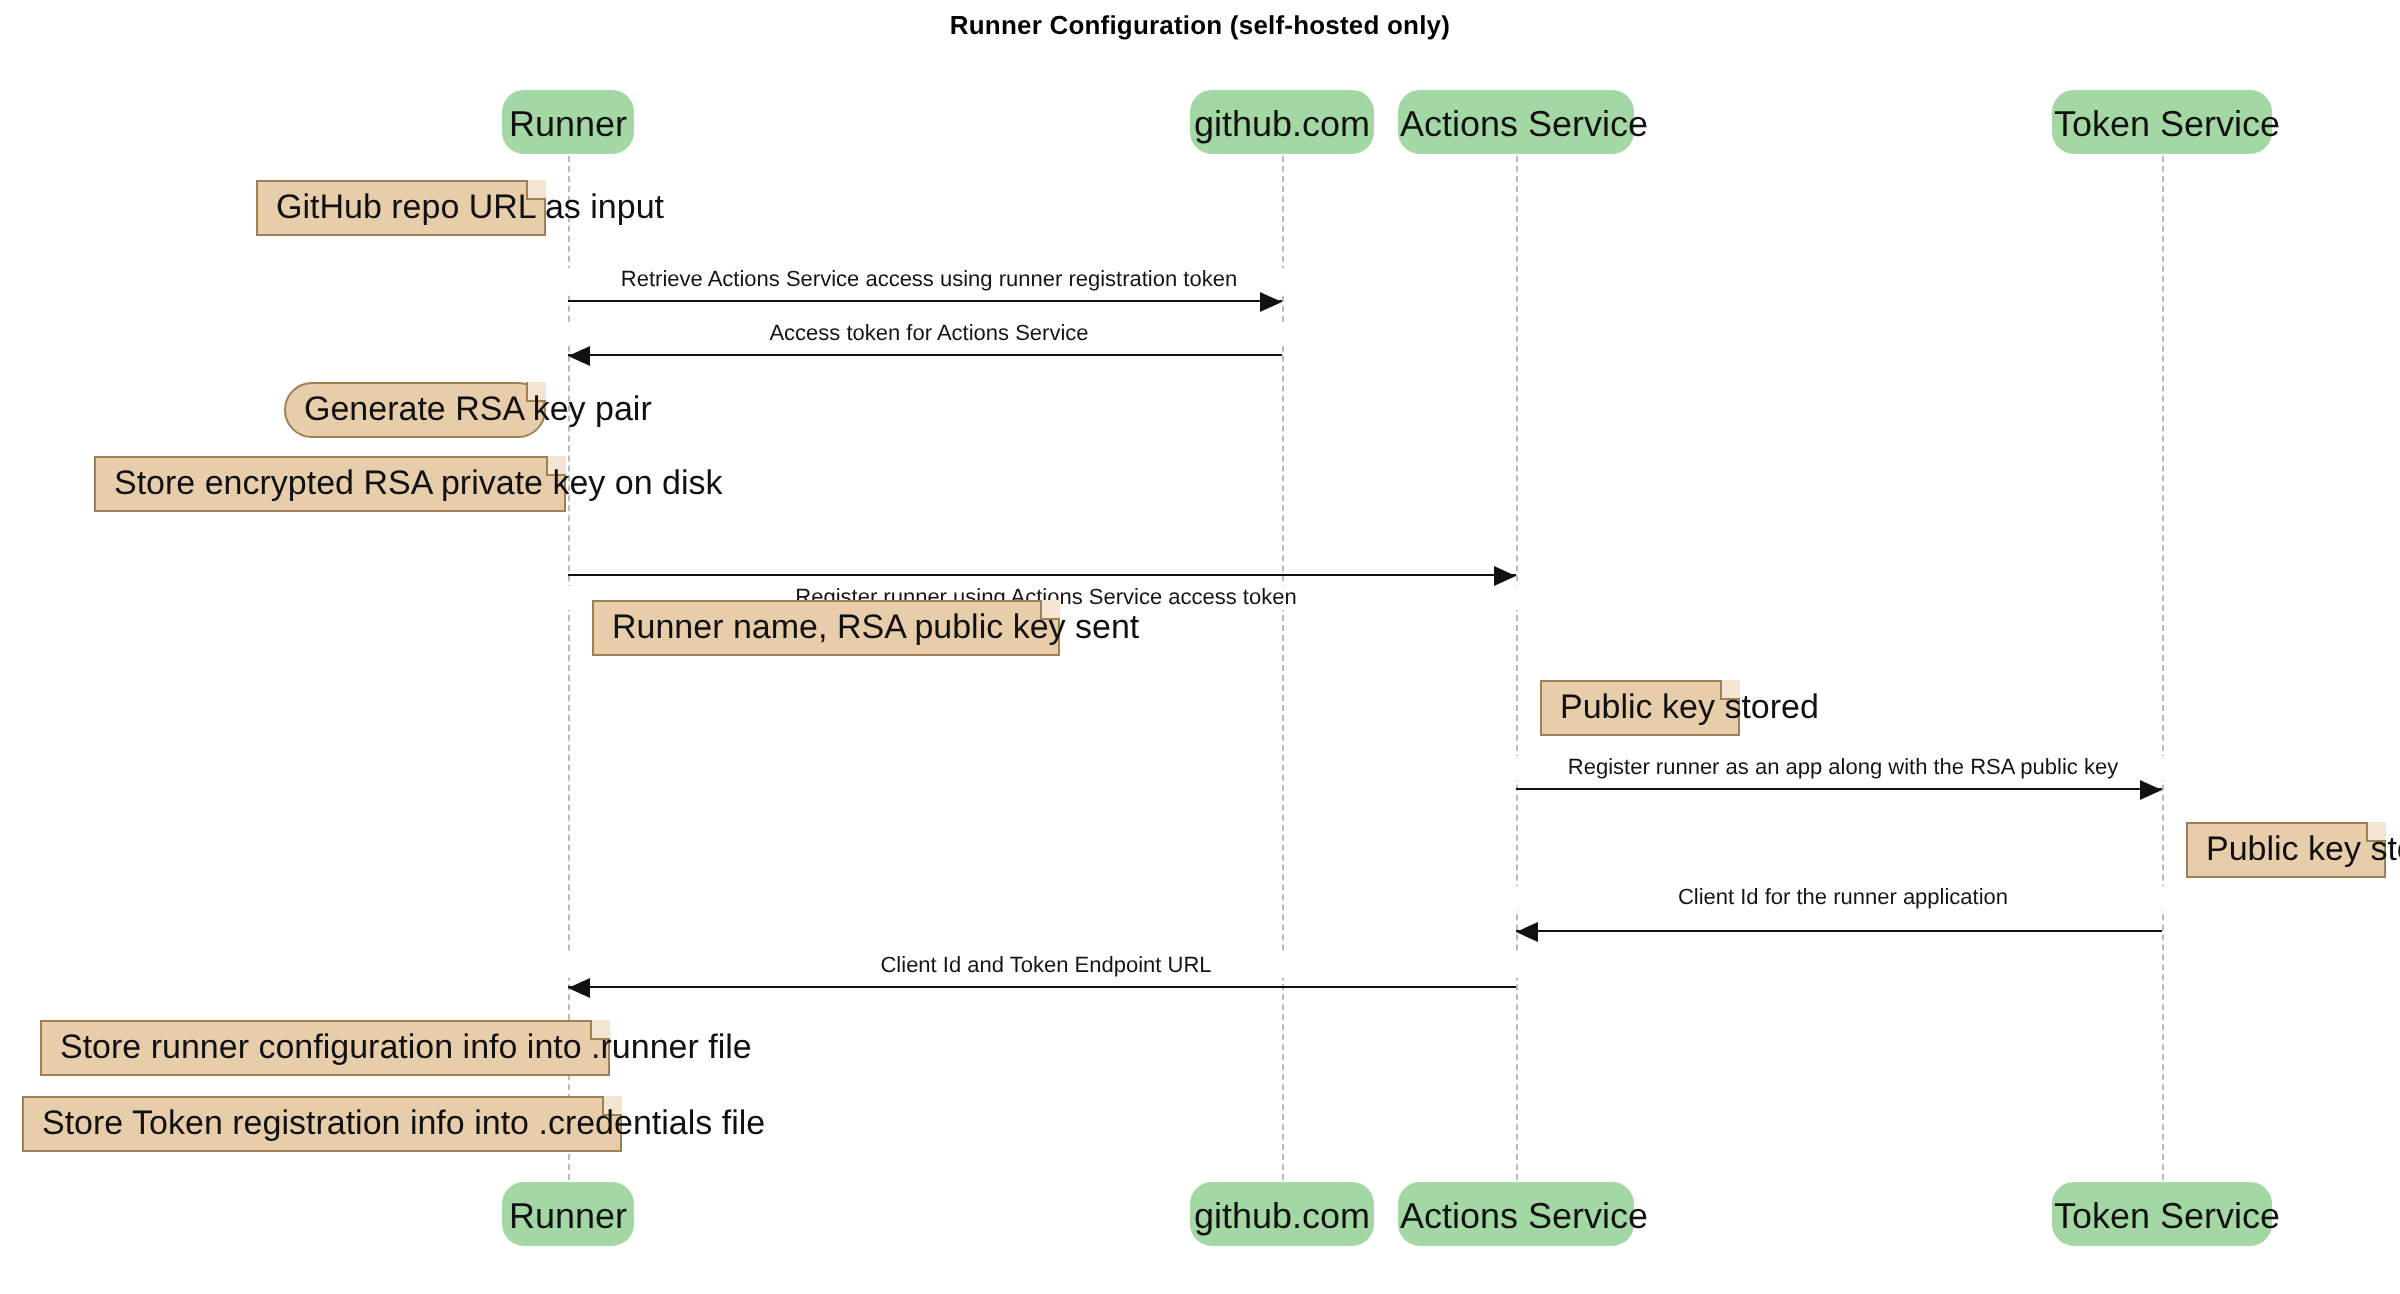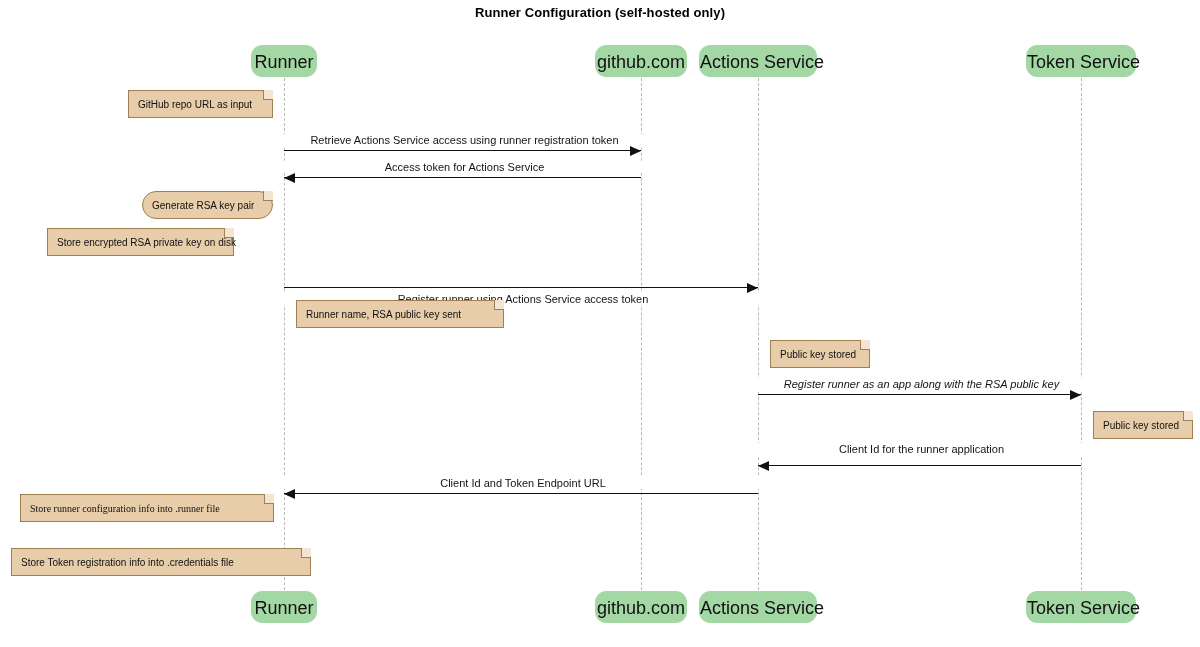--- a/index.html
+++ b/index.html
@@ -75,21 +75,21 @@
   .arrowhead.left {
     border-top: 5px solid transparent;
     border-bottom: 5px solid transparent;
     border-right: 11px solid #111111;
   }
   .note {
     position: absolute;
     background: #e8cdab;
     border: 1px solid #9e8054;
     box-sizing: border-box;
-    font-size: 10px;
+    font-size: 17px;
     color: #101010;
     white-space: nowrap;
     padding: 0 9px;
     display: flex;
     align-items: center;
     height: 28px;
   }
   .note .fold {
     position: absolute;
     top: -1px;
@@ -120,21 +120,21 @@
       <div class="arrowhead right" style="top: 146px; left: 630px;"></div>
       <div class="msg-label" style="top: 134px; left: 284px; width: 357px;">Retrieve Actions Service access using runner registration token</div>
       <div class="msg-line" style="left: 284px; top: 177px; width: 357px;"></div>
       <div class="arrowhead left" style="top: 173px; left: 284px;"></div>
       <div class="msg-label" style="top: 161px; left: 284px; width: 357px;">Access token for Actions Service</div>
       <div class="msg-line" style="left: 284px; top: 287px; width: 474px;"></div>
       <div class="arrowhead right" style="top: 283px; left: 747px;"></div>
       <div class="msg-label" style="top: 271px; left: 284px; width: 474px; margin-top: 22px;">Register runner using Actions Service access token</div>
       <div class="msg-line" style="left: 758px; top: 394px; width: 323px;"></div>
       <div class="arrowhead right" style="top: 390px; left: 1070px;"></div>
-      <div class="msg-label" style="top: 378px; left: 758px; width: 323px; font-style: italic;">Register runner as an app along with the RSA public key</div>
+      <div class="msg-label" style="top: 378px; left: 758px; width: 323px;">Register runner as an app along with the RSA public key</div>
       <div class="msg-line" style="left: 758px; top: 465px; width: 323px;"></div>
       <div class="arrowhead left" style="top: 461px; left: 758px;"></div>
       <div class="msg-label" style="top: 443px; left: 758px; width: 323px;">Client Id for the runner application</div>
       <div class="msg-line" style="left: 284px; top: 493px; width: 474px;"></div>
       <div class="arrowhead left" style="top: 489px; left: 284px;"></div>
       <div class="msg-label" style="top: 477px; left: 284px; width: 474px;">Client Id and Token Endpoint URL</div>
     </div>
   <div id="participants-top">
       <div class="participant" style="left: 251px; top: 45px; width: 66px;">Runner</div>
       <div class="participant" style="left: 595px; top: 45px; width: 92px;">github.com</div>
@@ -149,37 +149,37 @@
     </div>
   <div id="notes-layer">
       <div class="note" style="left: 128px; top: 90px; width: 145px;">
         <div class="fold"></div>
         <span class="note-text">GitHub repo URL as input</span>
       </div>
       <div class="note" style="left: 142px; top: 191px; width: 131px; border-radius: 14px;">
         <div class="fold"></div>
         <span class="note-text">Generate RSA key pair</span>
       </div>
-      <div class="note" style="left: 47px; top: 228px; width: 187px;">
+      <div class="note" style="left: 47px; top: 228px; width: 236px;">
         <div class="fold"></div>
         <span class="note-text">Store encrypted RSA private key on disk</span>
       </div>
-      <div class="note" style="left: 296px; top: 300px; width: 208px;">
+      <div class="note" style="left: 296px; top: 300px; width: 234px;">
         <div class="fold"></div>
         <span class="note-text">Runner name, RSA public key sent</span>
       </div>
       <div class="note" style="left: 770px; top: 340px; width: 100px;">
         <div class="fold"></div>
         <span class="note-text">Public key stored</span>
       </div>
       <div class="note" style="left: 1093px; top: 411px; width: 100px;">
         <div class="fold"></div>
         <span class="note-text">Public key stored</span>
       </div>
-      <div class="note" style="left: 20px; top: 494px; width: 254px; font-family: Liberation Serif, serif;">
+      <div class="note" style="left: 20px; top: 510px; width: 285px;">
         <div class="fold"></div>
         <span class="note-text">Store runner configuration info into .runner file</span>
       </div>
       <div class="note" style="left: 11px; top: 548px; width: 300px;">
         <div class="fold"></div>
         <span class="note-text">Store Token registration info into .credentials file</span>
       </div>
     </div>
 
 </div>

